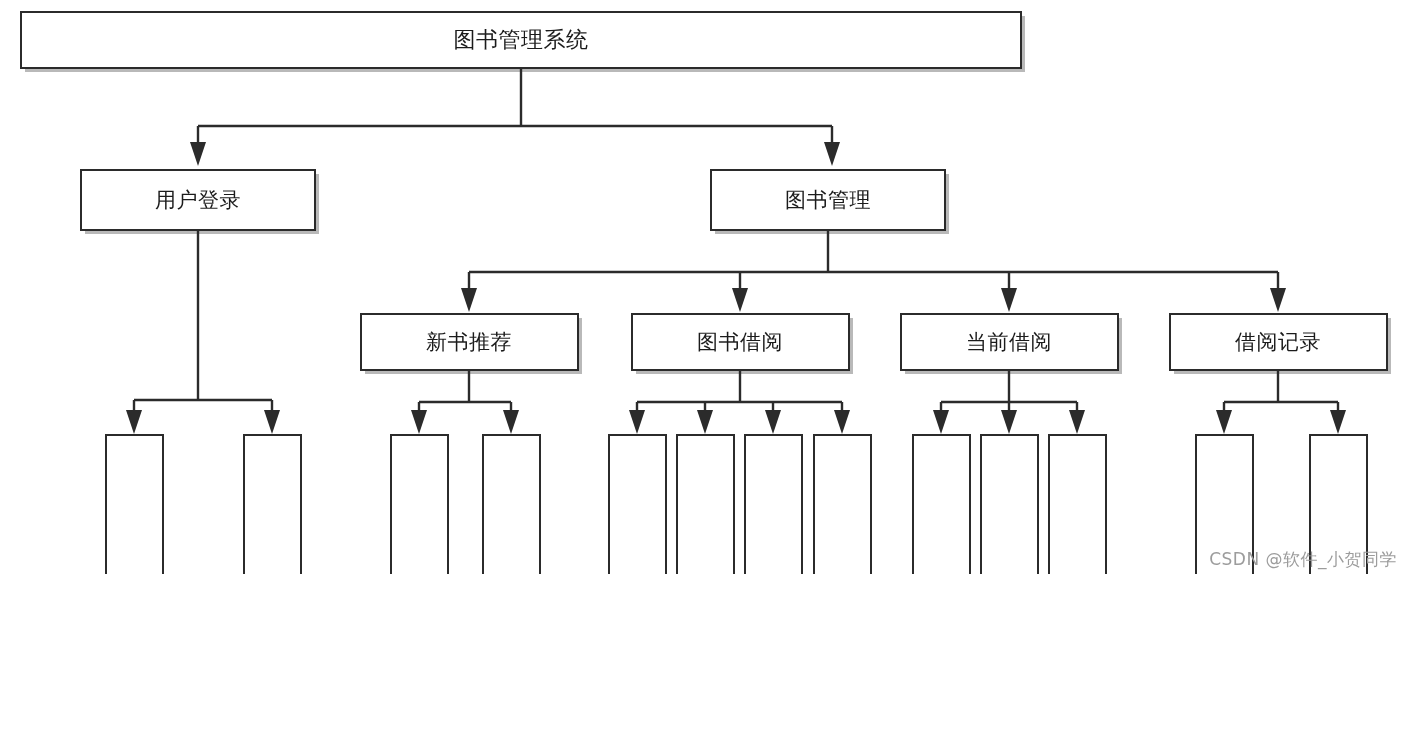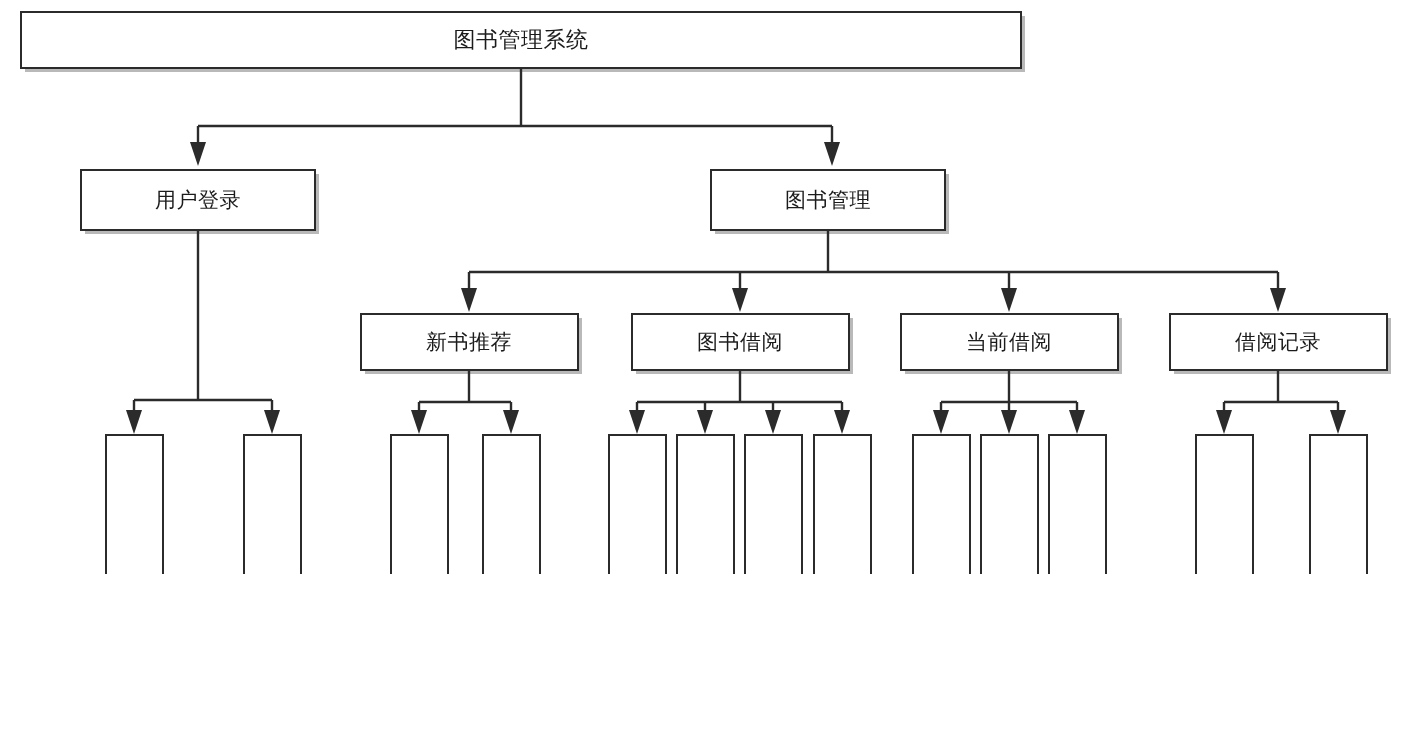--- a/index.html
+++ b/index.html
@@ -238,14 +238,15 @@
     <span class="leaf-text">确认归还（管理员）</span>
   </div>
 
   <div class="leaf-box" style="left:1195px; top:434px; width:59px; height:301px;">
     <span class="leaf-text">新增借阅记录</span>
   </div>
   <div class="leaf-box" style="left:1309px; top:434px; width:59px; height:301px;">
     <span class="leaf-text">查询借阅记录</span>
   </div>
 
+  <div id="watermark">CSDN @软件_小贺同学</div>
 
 </div>
 
 </body></html>

